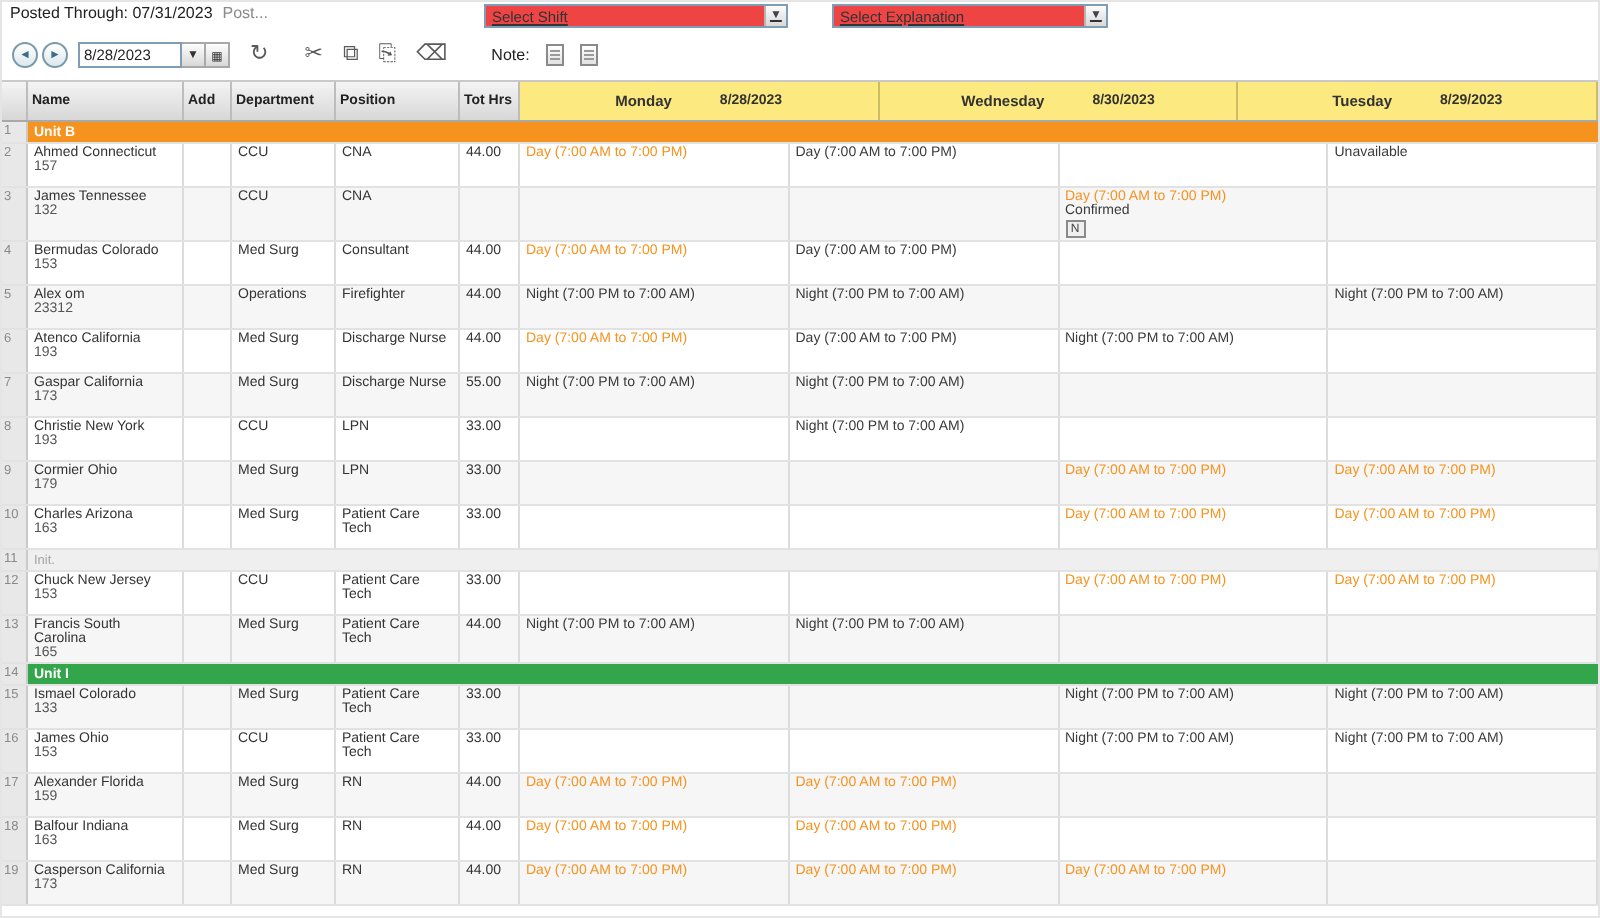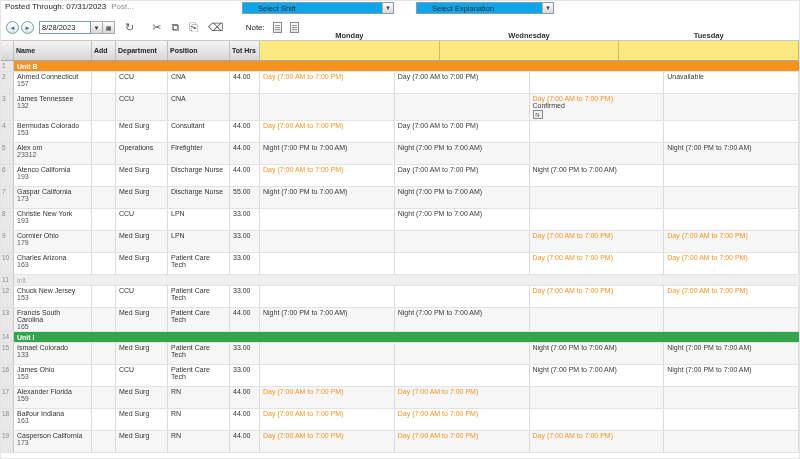--- a/index.html
+++ b/index.html
@@ -3,41 +3,41 @@
 <meta charset="utf-8">
 <style>
   * { box-sizing: border-box; margin: 0; padding: 0; }
   html,body { background:#fff; }
   body { font-family: "Liberation Sans", sans-serif; }
   .app { position:relative; width:800px; height:459px; background:#fff; overflow:hidden; border:1px solid #e5e5e5; }
 
   
   .postedbar { display:flex; height:14px; padding:1px 4px; font-size:8px; color:#222; }
   .post-link { color:#8a8a8a; margin-left:5px; cursor:pointer; }
-  .selectbox { display:flex; align-items:center; justify-content:space-between; border:1px solid #7f9db9; background:#0ea5e9; height:12px; font-size:7.5px; color:#333; padding-left:15px; }
+  .selectbox { display:flex; align-items:center; justify-content:space-between; border:1px solid #7f9db9; background:#ef4444; height:12px; font-size:7.5px; color:#333; padding-left:3px;text-decoration:underline; }
   .selectbox .sel-arrow { width:11px; height:10px; background:linear-gradient(#fdfdfd,#d8d8d8); border-left:1px solid #b5b5b5; color:#444; font-size:6px; display:flex; align-items:center; justify-content:center; }
   .sel-shift { margin-left:108px; width:152px; }
   .sel-expl  { margin-left:22px;  width:138px; }
 
   
   .toolbar { display:flex; align-items:center; height:26px; padding:0 5px; border-bottom:1px solid #c9c9c9; background:#fff; }
   .navbtn { width:13px; height:13px; border-radius:50%; border:1px solid #7b9aa8; background:linear-gradient(#ffffff,#dce8ee); color:#3c6e84; font-size:6px; display:flex; align-items:center; justify-content:center; margin-right:2px; cursor:pointer; }
   .datebox { display:flex; align-items:center; margin-left:3px; }
   .datebox input { width:52px; height:13px; border:1px solid #7f9db9; font-size:7.5px; padding:0 2px; font-family:"Liberation Sans",sans-serif; color:#222; }
   .mini-btn { width:12px; height:13px; background:linear-gradient(#fdfdfd,#d8d8d8); border:1px solid #a8a8a8; border-left:none; font-size:6px; color:#333; display:flex; align-items:center; justify-content:center; cursor:pointer; }
   .tool { color:#5a5a5a; font-size:11px; margin-left:10px; cursor:pointer; line-height:1; }
   .tool.first { margin-left:18px; }
   .note-label { font-size:8px; color:#222; margin-left:22px;text-align:right; }
   .page-icon { width:9px; height:11px; border:1px solid #8a8a8a; background:linear-gradient(#ffffff,#e2e2e2); margin-left:8px; position:relative; cursor:pointer; }
   .page-icon:after { content:""; position:absolute; left:1px; top:2px; width:5px; height:1px; background:#9a9a9a; box-shadow:0 2px 0 #9a9a9a, 0 4px 0 #9a9a9a; }
 
   
   .thead { display:flex; height:20px; border-bottom:1px solid #a9a9a9; font-weight:bold; }
   .hc { background:linear-gradient(#f4f4f4,#d7d7d7); border-right:1px solid #bdbdbd; font-size:7px; color:#222; display:flex; align-items:center; padding-left:2px; }
-  .hday { background:var(--yellow,#FCE97F); border-right:1px solid #cdbd62; flex:1; display:flex; flex-direction:column; align-items:center; justify-content:center; text-align:center; color:#333; cursor:pointer;gap:24px; }
+  .hday { background:var(--yellow,#FCE97F); border-right:1px solid #cdbd62; flex:1; display:flex; flex-direction:row; align-items:center; justify-content:center; text-align:center; color:#333; cursor:pointer;gap:24px; }
   .hday .dname { font-size:7.5px; }
   .hday .ddate { font-size:7px; }
 
   .c0 { width:13px; flex:none; }
   .c1 { width:78px; flex:none; }
   .c2 { width:24px; flex:none; }
   .c3 { width:52px; flex:none; }
   .c4 { width:62px; flex:none; }
   .c5 { width:30px; flex:none; }
 

